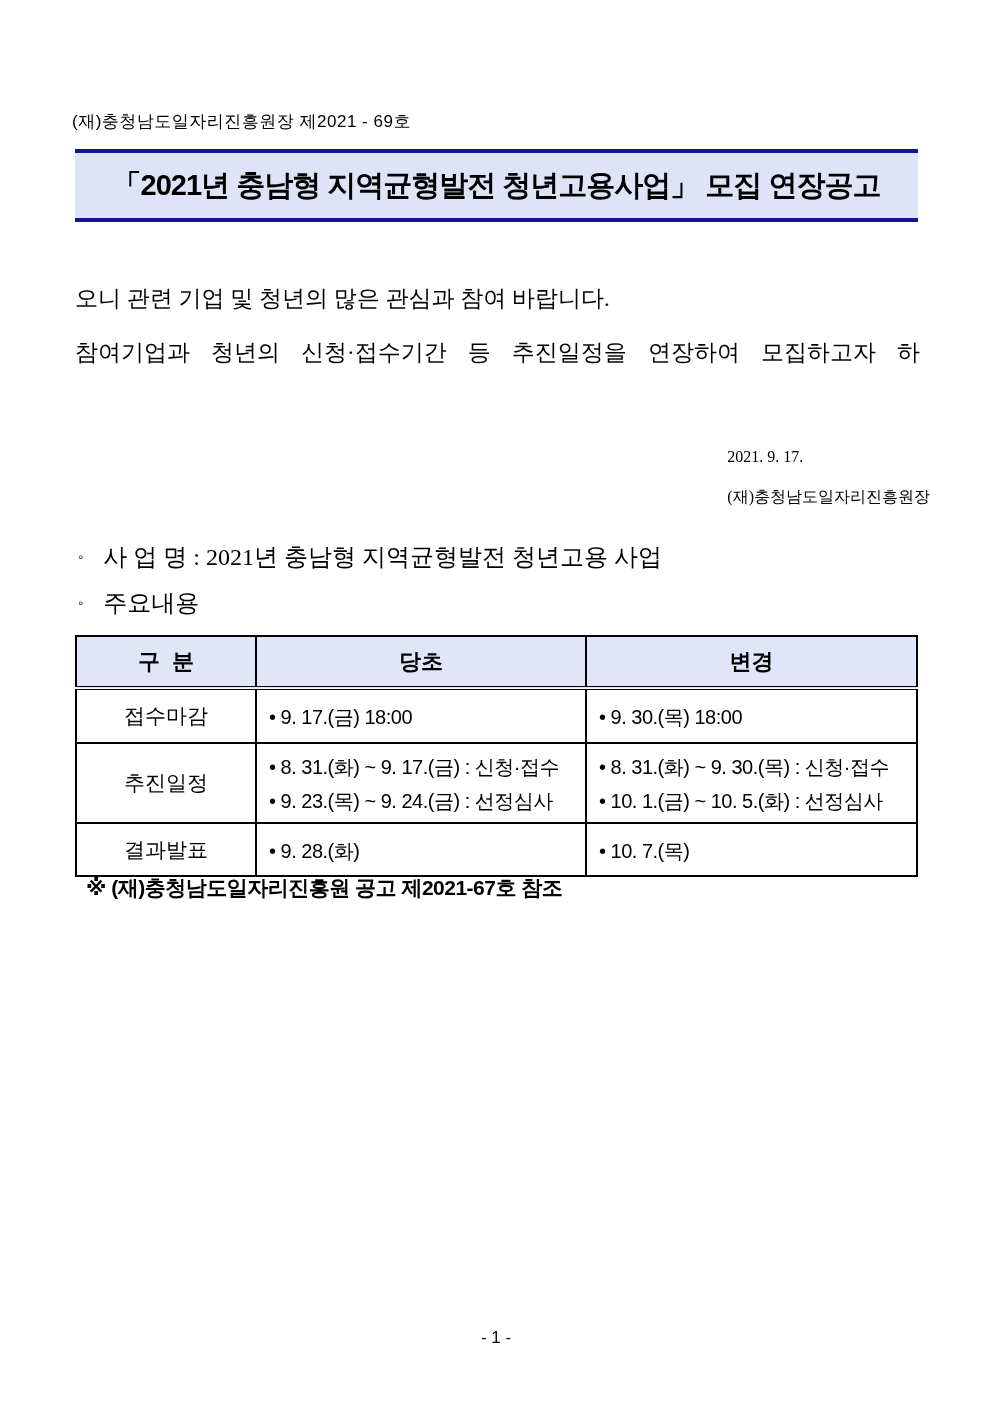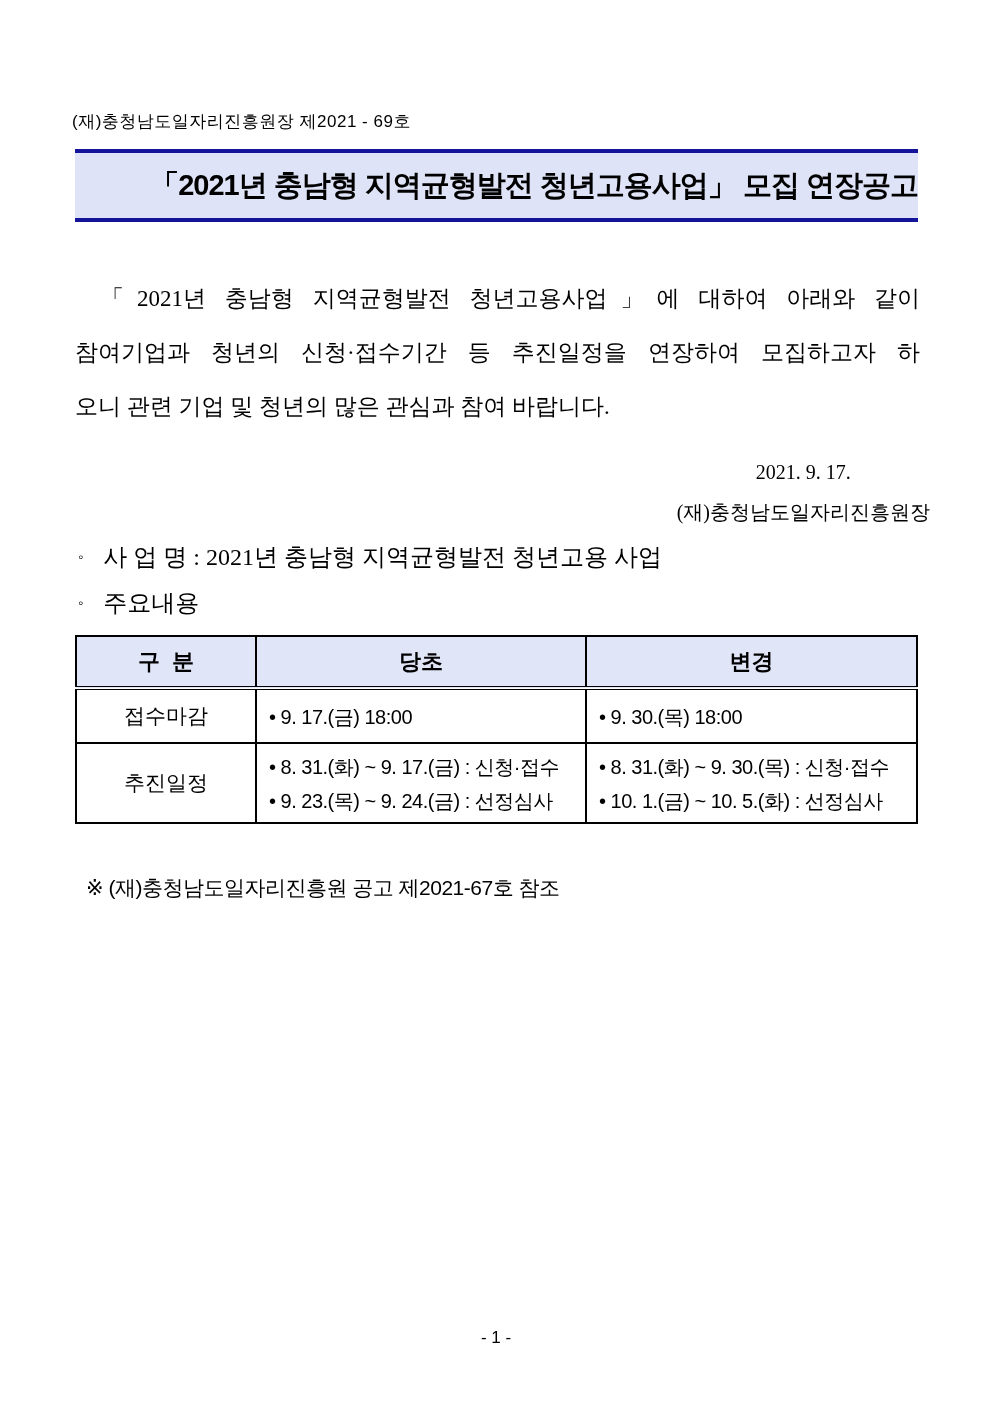--- a/index.html
+++ b/index.html
@@ -18,36 +18,36 @@
   .doc-number {
     position:absolute; left:72px; top:110px;
     font-family:"Liberation Sans","DejaVu Sans",sans-serif;
     font-size:17px; letter-spacing:0.5px;
   }
   .banner {
     position:absolute; left:75px; top:149px; width:843px; height:73px;
     background:var(--banner-bg);
     border-top:4px solid var(--banner-border);
     border-bottom:4px solid var(--banner-border);
-    display:flex; align-items:center; justify-content:flex-end;
+    display:flex; align-items:center; justify-content:center;
   }
   .banner-title {
     font-family:"Liberation Sans","DejaVu Sans",sans-serif;
     font-weight:bold; font-size:29px; letter-spacing:-1px;
   }
   .body-par {
     position:absolute; left:75px; top:272px; width:845px;
     font-size:23px; line-height:54px; overflow:hidden;
   }
   .body-line { text-align:justify; text-align-last:justify; white-space:normal; }
   .body-line.first { text-indent:26px; }
   .body-line.last { text-align:left; text-align-last:left; }
   .date-block {
-    position:absolute; right:62px; top:452px;
-    text-align:center; font-size:20px; line-height:40px;
+    position:absolute; right:62px; top:437px;
+    text-align:left; font-size:16px; line-height:40px;
   }
   .bullets { position:absolute; left:78px; top:541px; font-size:24px; }
   .bullet-item { display:flex; align-items:baseline; height:46px; }
   .bullet-marker { font-size:15px; margin-right:20px; position:relative; top:-3px; }
   .table-wrap { position:absolute; left:75px; top:635px; width:841px; }
   table { width:100%; border-collapse:collapse; table-layout:fixed; }
   th, td { border:2px solid var(--table-border); }
   th {
     background:var(--table-header-bg);
     font-family:"Liberation Sans","DejaVu Sans",sans-serif;
@@ -63,41 +63,40 @@
     padding:6px 8px 4px 12px; font-size:20px; letter-spacing:-0.5px;
     font-family:"Liberation Sans","DejaVu Sans",sans-serif;
     line-height:34px; vertical-align:middle;
   }
   tr.r1 td { height:55px; }
   tr.r2 td { height:80px; }
   tr.r3 td { height:53px; }
   .footnote {
     position:absolute; left:86px; top:874px;
     font-family:"Liberation Sans","DejaVu Sans",sans-serif;
-    font-weight:normal; font-size:21px; letter-spacing:-0.5px;
+    font-weight:bold; font-size:21px; letter-spacing:-0.5px;
   }
   .page-number {
     position:absolute; left:0; top:1328px; width:100%;
     text-align:center; font-size:17px;
     font-family:"Liberation Sans","DejaVu Sans",sans-serif;
   }
 </style>
 </head>
 <body>
 
 <div class="doc-number">(재)충청남도일자리진흥원장 제2021 - 69호</div>
 
 <div class="banner">
   <div class="banner-title">「2021년 충남형 지역균형발전 청년고용사업」 모집 연장공고</div>
 </div>
 
 <div class="body-par">
-  <div class="body-line first">「2021년 충남형 지역균형발전 청년고용사업」에 대하여 아래와 같이</div>
+  <div class="body-line last">오니 관련 기업 및 청년의 많은 관심과 참여 바랍니다.</div>
   <div class="body-line">참여기업과 청년의 신청·접수기간 등 추진일정을 연장하여 모집하고자 하</div>
-  <div class="body-line last">오니 관련 기업 및 청년의 많은 관심과 참여 바랍니다.</div>
 </div>
 
 <div class="date-block">
   <div>2021. 9. 17.</div>
   <div>(재)충청남도일자리진흥원장</div>
 </div>
 
 <div class="bullets">
   <div class="bullet-item">
     <span class="bullet-marker">◦</span>
@@ -137,19 +136,28 @@
         <td class="row-label">추진일정</td>
         <td class="cell-content">
           <div>• 8. 31.(화) ~ 9. 17.(금) : 신청·접수</div>
           <div>• 9. 23.(목) ~ 9. 24.(금) : 선정심사</div>
         </td>
         <td class="cell-content">
           <div>• 8. 31.(화) ~ 9. 30.(목) : 신청·접수</div>
           <div>• 10. 1.(금) ~ 10. 5.(화) : 선정심사</div>
         </td>
       </tr>
+      <tr class="r3">
+        <td class="row-label">결과발표</td>
+        <td class="cell-content">
+          <div>• 9. 28.(화)</div>
+        </td>
+        <td class="cell-content">
+          <div>• 10. 7.(목)</div>
+        </td>
+      </tr>
     </tbody>
   </table>
 </div>
 
 <div class="footnote">※ (재)충청남도일자리진흥원 공고 제2021-67호 참조</div>
 
 <div class="page-number">- 1 -</div>
 
 </body></html>

